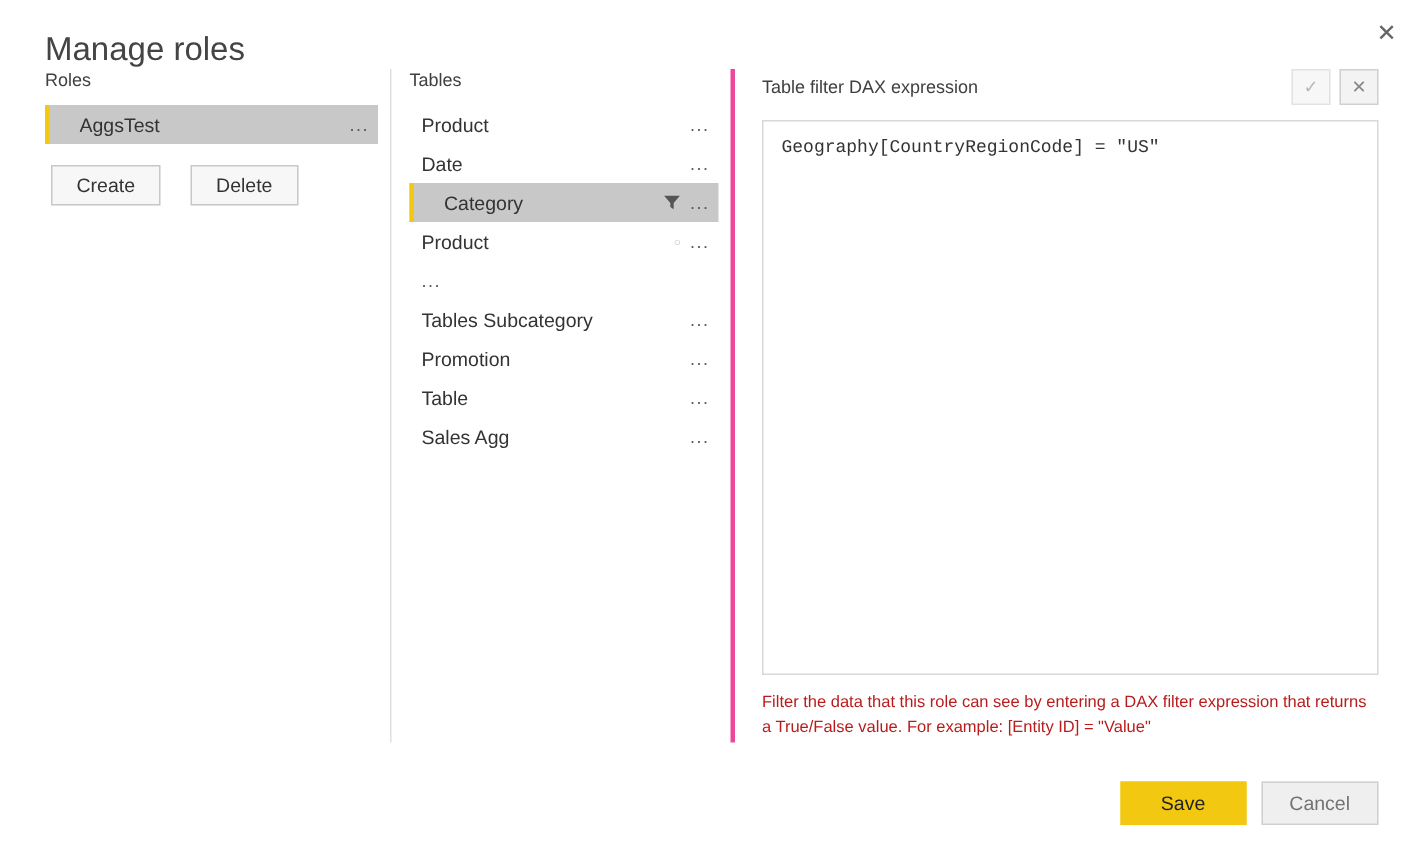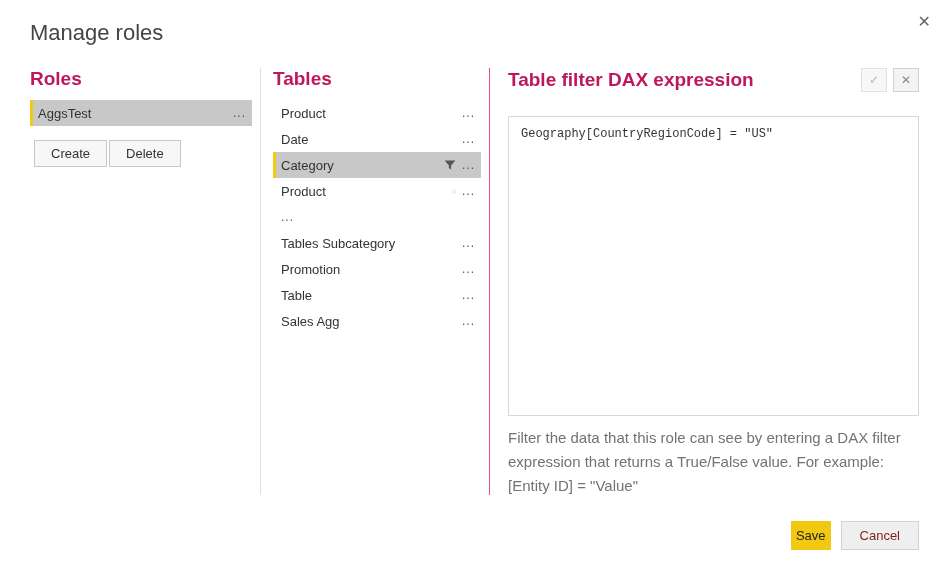--- a/index.html
+++ b/index.html
@@ -24,41 +24,40 @@
       right: 18px;
       font-size: 16px;
       color: #666;
       cursor: pointer;
       font-weight: 300;
     }
     .dialog-title {
       font-size: 22px;
       font-weight: 300;
       color: #444;
-      margin-bottom: 22px;
     }
     .columns {
       display: flex;
       flex: 1;
       min-height: 0;
     }
     .col-roles { width: 230px; }
-    .col-tables { width: 230px; border-left: 1px solid #e0e0e0; border-right: 1px solid #ec4899; padding-left: 12px; padding-right: 0; }
+    .col-tables { width: 230px; border-left: 1px solid #e0e0e0; border-right: 3px solid #ec4899; padding-left: 12px; padding-right: 0; }
     .col-dax { flex: 1; padding-left: 18px; display: flex; flex-direction: column; }
     .section-header {
-      font-size: 19px;
-      font-weight: 700;
-      color: #be185d;
+      font-size: 12px;
+      font-weight: 400;
+      color: #404040;
       margin-bottom: 10px;
     }
     .dax-header-row {
       display: flex;
       align-items: center;
       justify-content: space-between;
-      margin-bottom: 24px;
+      margin-bottom: 10px;
     }
     .icon-buttons { display: flex; gap: 6px; }
     .icon-btn {
       width: 26px;
       height: 24px;
       border: 1px solid #d0d0d0;
       background: #f3f3f3;
       color: #888;
       font-size: 12px;
       display: flex;
@@ -72,73 +71,73 @@
       height: 26px;
       display: flex;
       align-items: center;
       padding: 0 6px 0 8px;
       cursor: pointer;
       justify-content: space-between;
     }
     .list-item.selected {
       background: #c8c8c8;
       border-left: 3px solid #f2c811;
-      padding-left: 5px;
+      padding-left: 20px;
       justify-content: center;
     }
     .item-label { flex: 1; white-space: nowrap; overflow: hidden; text-overflow: ellipsis; }
     .item-right { display: flex; align-items: center; gap: 6px; color: #555; }
     .ellipsis-icon { font-size: 12px; color: #555; letter-spacing: 1px; cursor: pointer; }
     .filter-icon { width: 12px; height: 12px; }
     .dot-icon { font-size: 8px; color: #bbb; }
-    .role-buttons { margin-top: 14px; display: flex; gap: 2px; padding-left: 4px; }
+    .role-buttons { margin-top: 14px; display: flex; gap: 20px; padding-left: 4px; }
     .btn {
       border: 1px solid #c8c8c8;
       background: #f7f7f7;
       padding: 5px 16px;
       font-size: 13px;
       cursor: pointer;
       color: #333;
     }
     .dax-textarea {
       flex: 1;
       border: 1px solid #d8d8d8;
       padding: 10px 12px;
       font-family: Consolas, "Courier New", monospace;
       font-size: 12px;
       color: #333;
       resize: none;
       outline: none;
       min-height: 300px;
     }
     .dax-hint {
-      font-size: 15px;
-      color: #737373;
+      font-size: 11px;
+      color: #b91c1c;
       margin-top: 10px;
       line-height: 1.6;
     }
     .footer {
       display: flex;
       justify-content: flex-end;
       gap: 10px;
       margin-top: 18px;
       padding-top: 8px;
     }
     .btn-primary {
       background: #f2c811;
       border: 1px solid #f2c811;
       color: #222;
-      padding: 6px 4px;
+      padding: 6px 26px;
       font-size: 13px;
       cursor: pointer;
     }
     .btn-secondary {
       background: #efefef;
       border: 1px solid #d0d0d0;
-      color: #7f1d1d;
+      color: #737373;
       padding: 6px 18px;
       font-size: 13px;
       cursor: pointer;
     }
     svg.filter-icon path { fill: #555; }
   </style>
 </head>
 <body>
 
 <div class="dialog">

